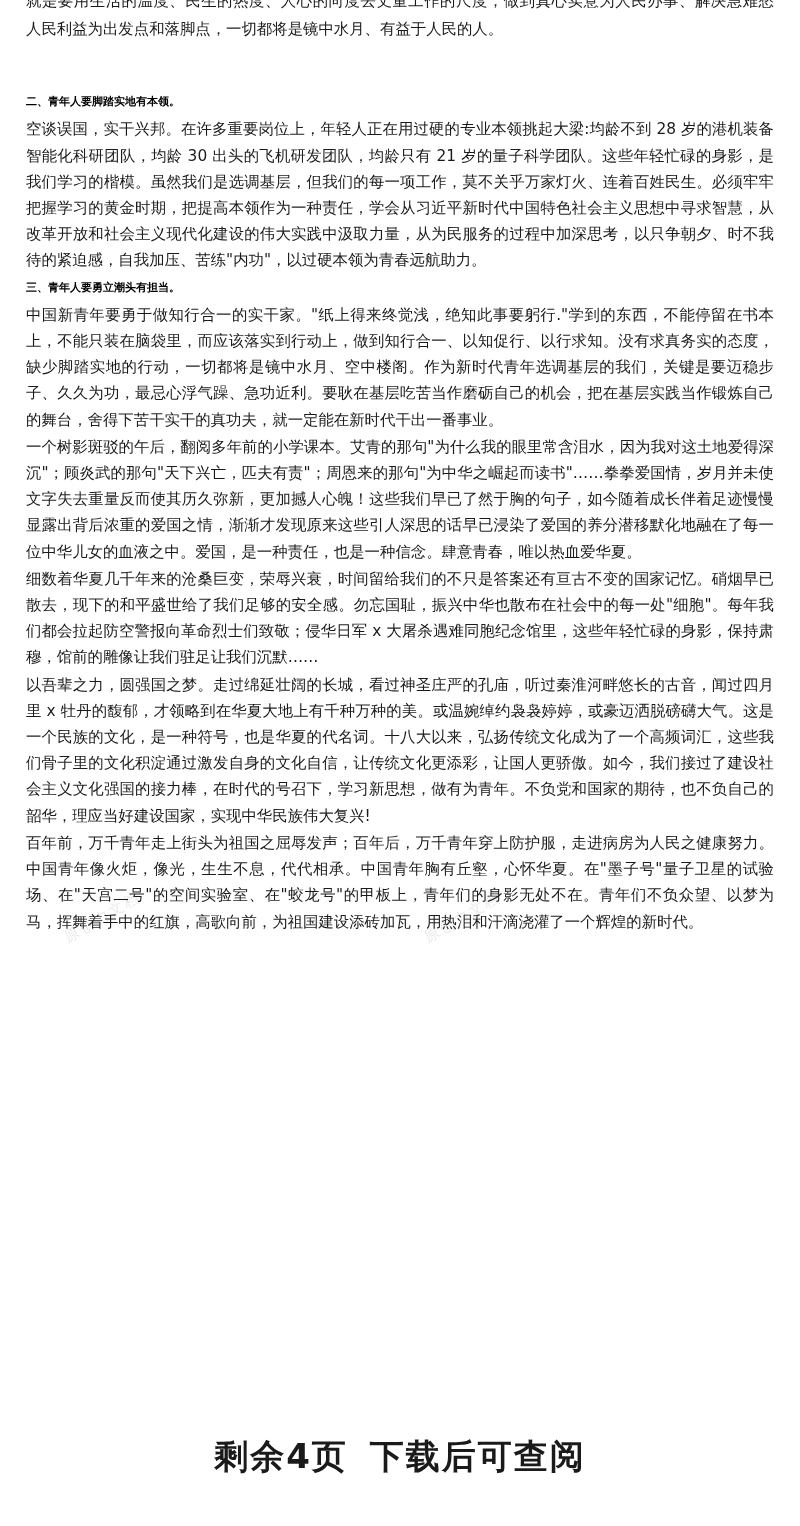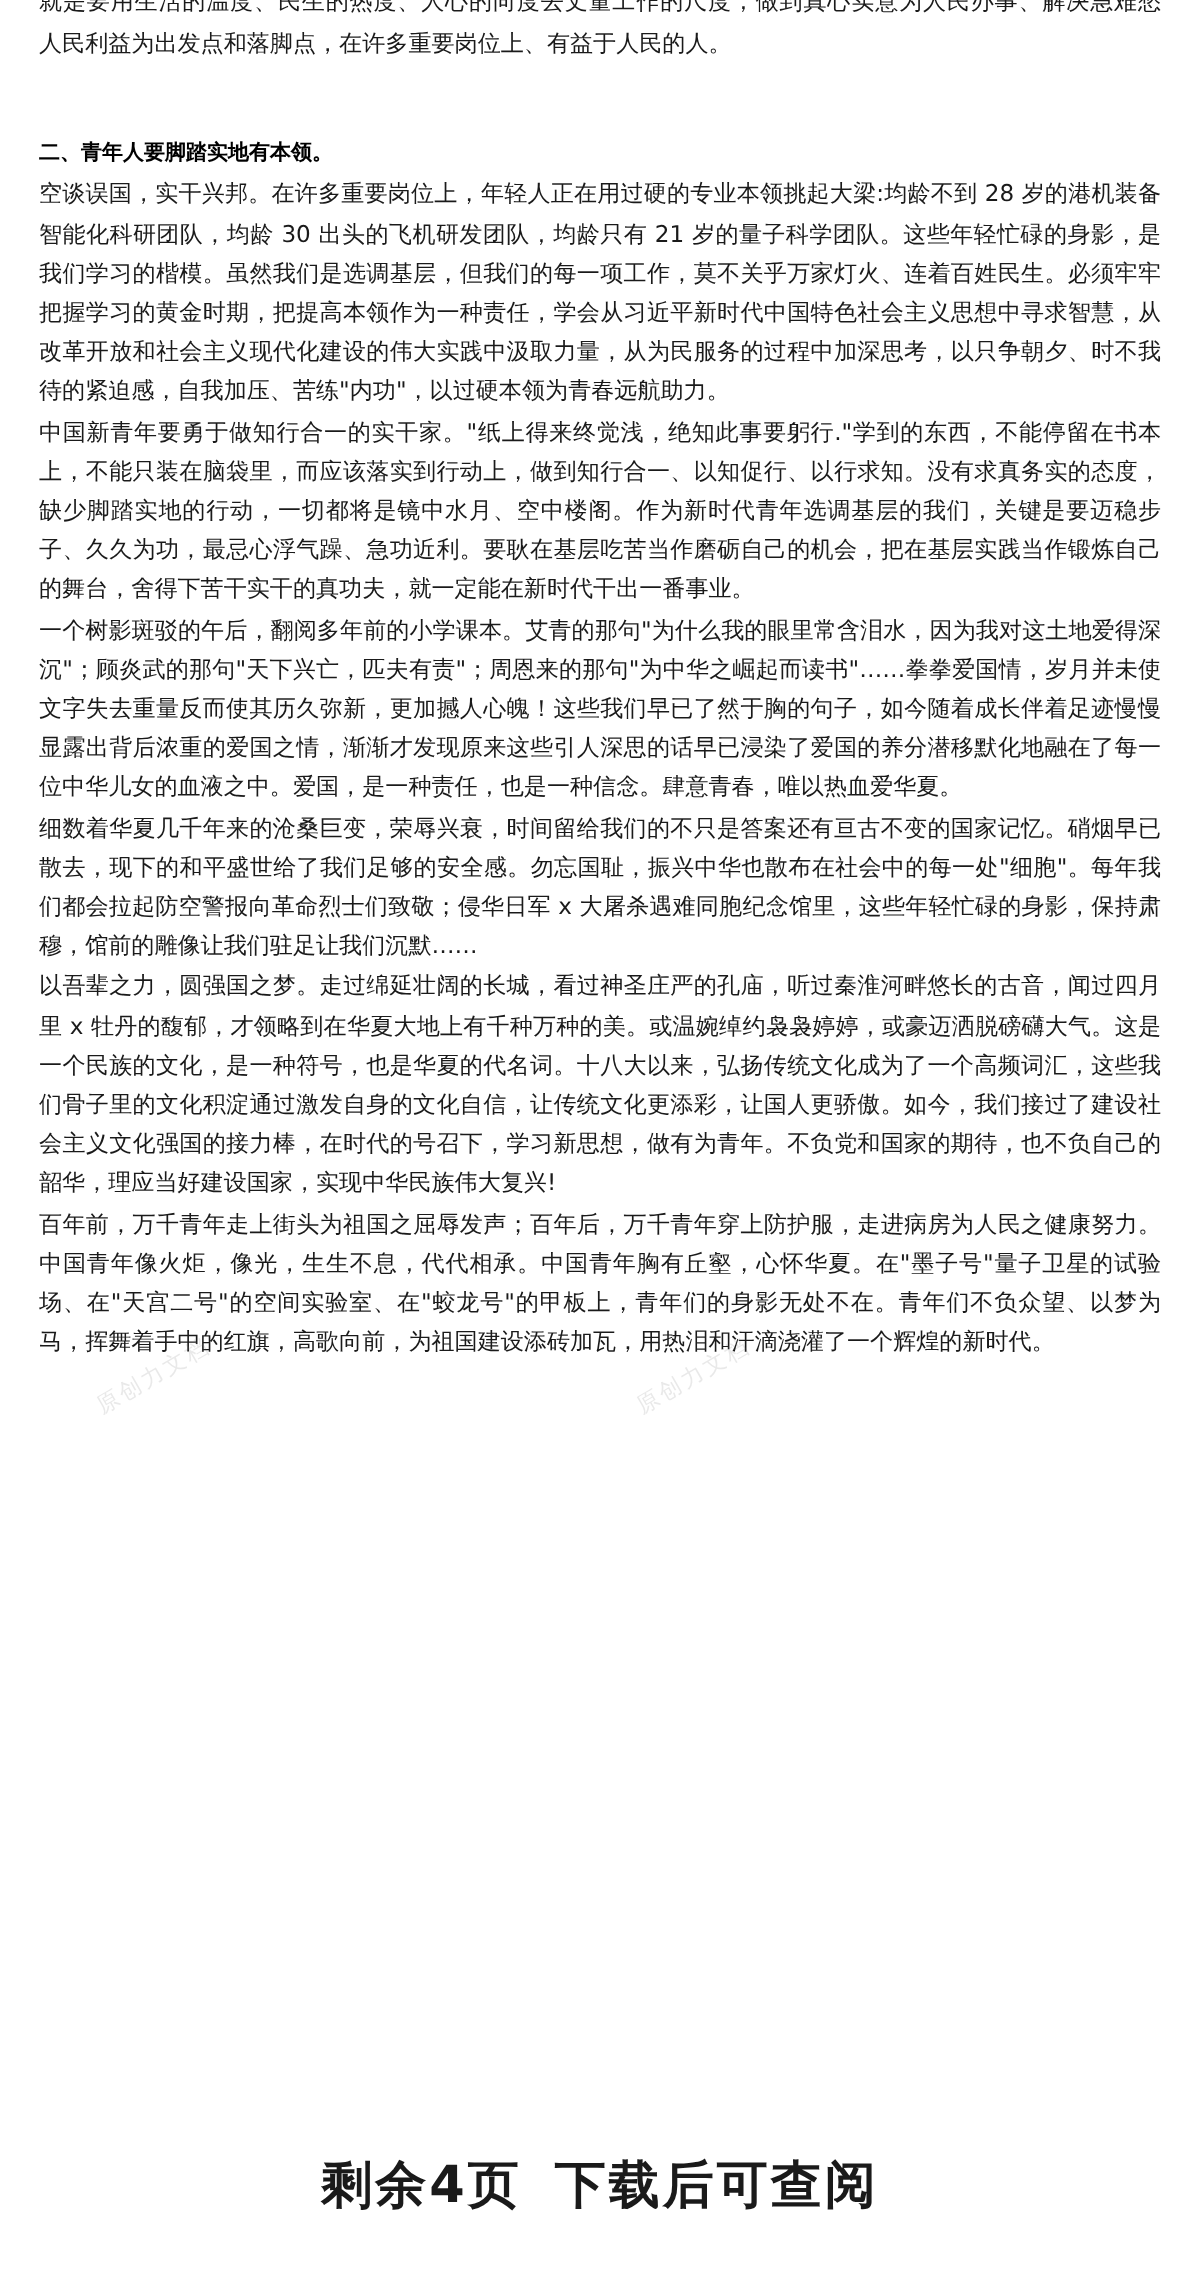--- a/index.html
+++ b/index.html
@@ -30,21 +30,21 @@
     margin: 0 0 1px 0;
     font-size: 15.4px;
     line-height: 26.2px;
     text-align: justify;
     text-justify: inter-ideograph;
     letter-spacing: 0px;
     color: #1a1a1a;
   }
   p.heading {
     margin: 0 0 1px 0;
-    font-size: 14px;
+    font-size: 11px;
     line-height: 26.2px;
     font-weight: bold;
     color: #000000;
   }
   .spacer-top {
     height: 46px;
   }
   .clip-top {
     position: absolute;
     top: 0;
@@ -95,27 +95,28 @@
 <body>
 
 <div class="page">
 
   <div class="clip-top">
     <p>就是要用生活的温度、民生的热度、人心的向度去丈量工作的尺度，做到真心实意为人民办事、解决急难愁盼。</p>
   </div>
 
   <div class="doc-body">
     <div style="height:14px"></div>
-    <p class="para">人民利益为出发点和落脚点，在许多重要岗位上、有益于人民的人。</p>
+    <p class="para">人民利益为出发点和落脚点，一切都将是镜中水月、有益于人民的人。</p>
 
     <div class="spacer-top"></div>
 
     <p class="heading">二、青年人要脚踏实地有本领。</p>
     <p class="para">空谈误国，实干兴邦。在许多重要岗位上，年轻人正在用过硬的专业本领挑起大梁:均龄不到 28 岁的港机装备智能化科研团队，均龄 30 出头的飞机研发团队，均龄只有 21 岁的量子科学团队。这些年轻忙碌的身影，是我们学习的楷模。虽然我们是选调基层，但我们的每一项工作，莫不关乎万家灯火、连着百姓民生。必须牢牢把握学习的黄金时期，把提高本领作为一种责任，学会从习近平新时代中国特色社会主义思想中寻求智慧，从改革开放和社会主义现代化建设的伟大实践中汲取力量，从为民服务的过程中加深思考，以只争朝夕、时不我待的紧迫感，自我加压、苦练"内功"，以过硬本领为青春远航助力。</p>
 
+    <p class="heading">三、青年人要勇立潮头有担当。</p>
     <p class="para">中国新青年要勇于做知行合一的实干家。"纸上得来终觉浅，绝知此事要躬行."学到的东西，不能停留在书本上，不能只装在脑袋里，而应该落实到行动上，做到知行合一、以知促行、以行求知。没有求真务实的态度，缺少脚踏实地的行动，一切都将是镜中水月、空中楼阁。作为新时代青年选调基层的我们，关键是要迈稳步子、久久为功，最忌心浮气躁、急功近利。要耿在基层吃苦当作磨砺自己的机会，把在基层实践当作锻炼自己的舞台，舍得下苦干实干的真功夫，就一定能在新时代干出一番事业。</p>
 
 
     <p class="para">一个树影斑驳的午后，翻阅多年前的小学课本。艾青的那句"为什么我的眼里常含泪水，因为我对这土地爱得深沉"；顾炎武的那句"天下兴亡，匹夫有责"；周恩来的那句"为中华之崛起而读书"……拳拳爱国情，岁月并未使文字失去重量反而使其历久弥新，更加撼人心魄！这些我们早已了然于胸的句子，如今随着成长伴着足迹慢慢显露出背后浓重的爱国之情，渐渐才发现原来这些引人深思的话早已浸染了爱国的养分潜移默化地融在了每一位中华儿女的血液之中。爱国，是一种责任，也是一种信念。肆意青春，唯以热血爱华夏。</p>
 
     <p class="para">细数着华夏几千年来的沧桑巨变，荣辱兴衰，时间留给我们的不只是答案还有亘古不变的国家记忆。硝烟早已散去，现下的和平盛世给了我们足够的安全感。勿忘国耻，振兴中华也散布在社会中的每一处"细胞"。每年我们都会拉起防空警报向革命烈士们致敬；侵华日军 x 大屠杀遇难同胞纪念馆里，这些年轻忙碌的身影，保持肃穆，馆前的雕像让我们驻足让我们沉默……</p>
 
     <p class="para">以吾辈之力，圆强国之梦。走过绵延壮阔的长城，看过神圣庄严的孔庙，听过秦淮河畔悠长的古音，闻过四月里 x 牡丹的馥郁，才领略到在华夏大地上有千种万种的美。或温婉绰约袅袅婷婷，或豪迈洒脱磅礴大气。这是一个民族的文化，是一种符号，也是华夏的代名词。十八大以来，弘扬传统文化成为了一个高频词汇，这些我们骨子里的文化积淀通过激发自身的文化自信，让传统文化更添彩，让国人更骄傲。如今，我们接过了建设社会主义文化强国的接力棒，在时代的号召下，学习新思想，做有为青年。不负党和国家的期待，也不负自己的韶华，理应当好建设国家，实现中华民族伟大复兴!</p>
 
     <p class="para">百年前，万千青年走上街头为祖国之屈辱发声；百年后，万千青年穿上防护服，走进病房为人民之健康努力。中国青年像火炬，像光，生生不息，代代相承。中国青年胸有丘壑，心怀华夏。在"墨子号"量子卫星的试验场、在"天宫二号"的空间实验室、在"蛟龙号"的甲板上，青年们的身影无处不在。青年们不负众望、以梦为马，挥舞着手中的红旗，高歌向前，为祖国建设添砖加瓦，用热泪和汗滴浇灌了一个辉煌的新时代。</p>

